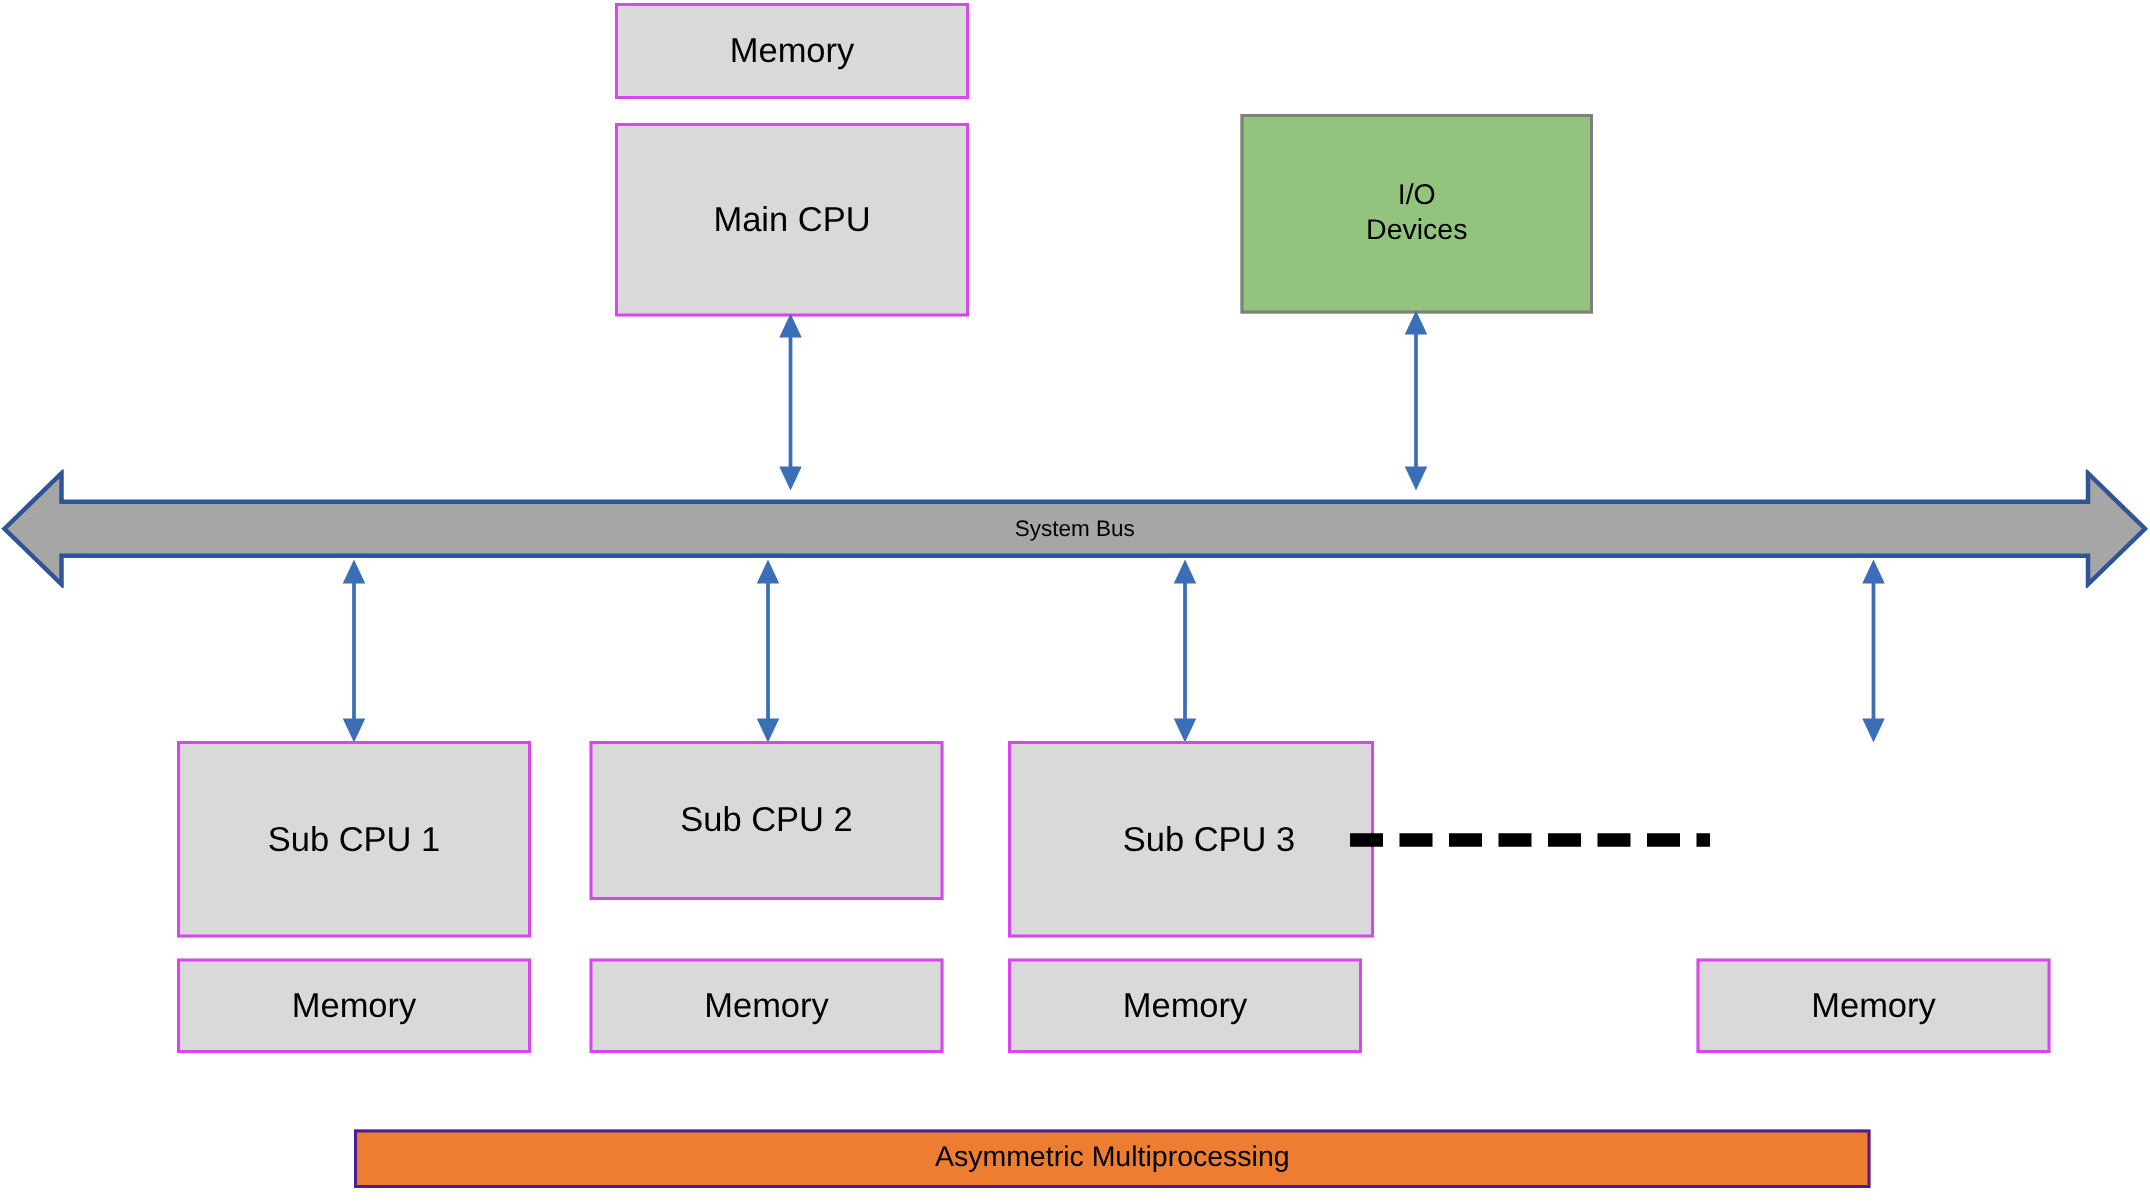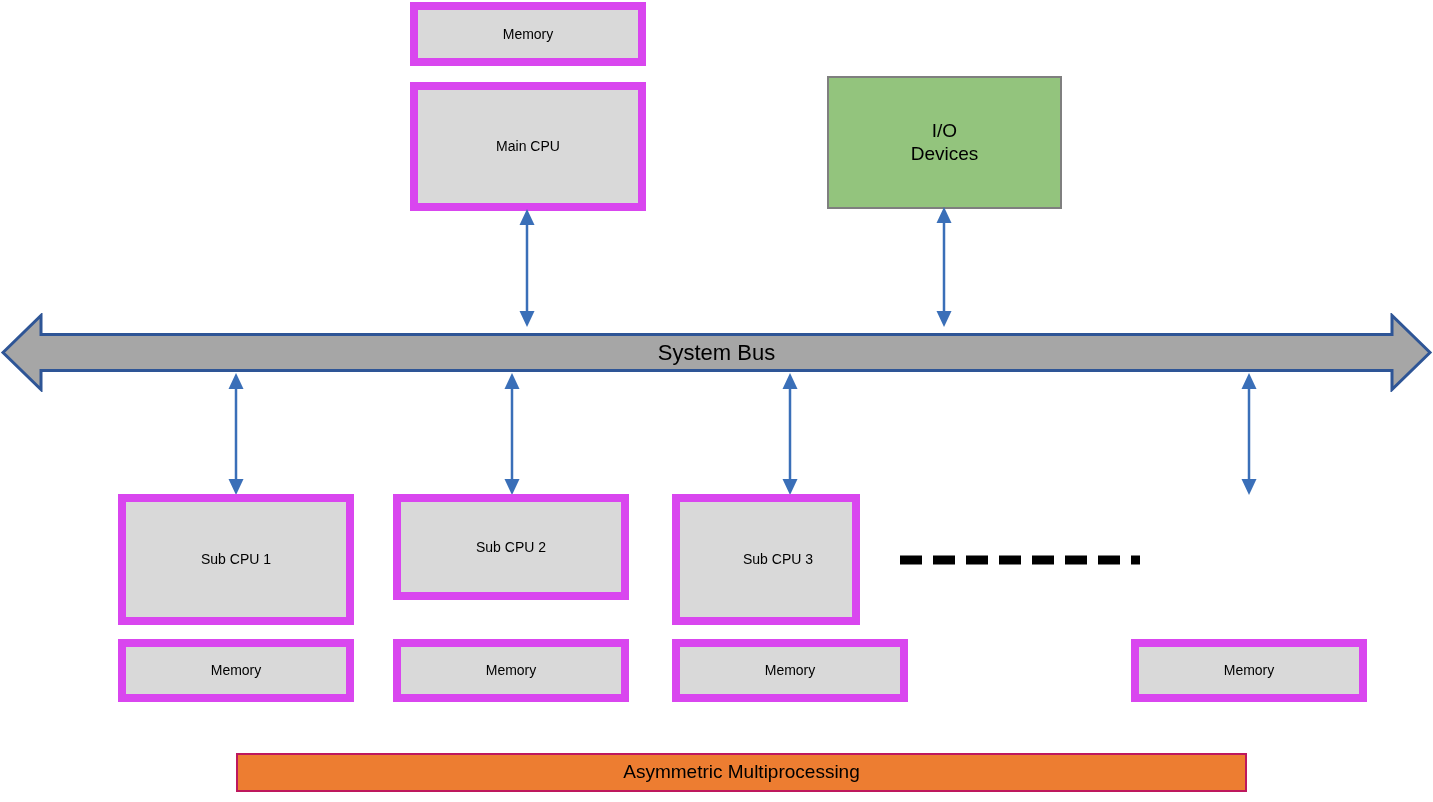--- a/index.html
+++ b/index.html
@@ -23,51 +23,51 @@
     display: flex;
     align-items: center;
     justify-content: center;
     text-align: center;
     color: #000000;
     line-height: 1.18;
     white-space: pre-line;
   }
   .gray-box {
     background: #D9D9D9;
-    border: 8px solid #d946ef;
-    font-size: 14px;
+    border: 2px solid #d946ef;
+    font-size: 23px;
   }
   .green-box {
     background: #93C47D;
     border: 2px solid #7F7F7F;
     font-size: 19px;
   }
   .orange-bar {
     background: #ED7D31;
-    border: 2px solid #be185d;
+    border: 2px solid #4c1d95;
     font-size: 19px;
     color: #000000;
   }
   .bus-wrap {
     position: absolute;
     left: 0px;
     top: 313px;
     width: 1433px;
     height: 79px;
   }
   .bus-label {
     position: absolute;
     left: 0;
     top: 0;
     width: 1433px;
     height: 79px;
     display: flex;
     align-items: center;
     justify-content: center;
-    font-size: 22px;
+    font-size: 15px;
     color: #000000;
     pointer-events: none;
   }
   .conn {
     position: absolute;
   }
   .dashed-link {
     position: absolute;
   }
 </style>
@@ -125,21 +125,21 @@
     <polygon points="22,0 29.5,16 14.5,16" fill="#3A6FB8"></polygon>
     <polygon points="22,122 29.5,106 14.5,106" fill="#3A6FB8"></polygon>
   </svg>
 
   <div class="box gray-box" style="left:118px; top:494px; width:236px; height:131px;text-align:center;">Sub CPU 1</div>
   <div class="box gray-box" style="left:118px; top:639px; width:236px; height:63px;">Memory</div>
 
   <div class="box gray-box" style="left:393px; top:494px; width:236px; height:106px;">Sub CPU 2</div>
   <div class="box gray-box" style="left:393px; top:639px; width:236px; height:63px;">Memory</div>
 
-  <div class="box gray-box" style="left:672px; top:494px; width:188px; height:131px;padding-left:24px;">Sub CPU 3</div>
+  <div class="box gray-box" style="left:672px; top:494px; width:244px; height:131px;padding-left:24px;">Sub CPU 3</div>
   <div class="box gray-box" style="left:672px; top:639px; width:236px; height:63px;">Memory</div>
 
   <svg class="dashed-link" style="left:900px; top:552px; width:240px; height:16px;" viewBox="0 0 240 16">
     <line x1="0" y1="8" x2="240" y2="8" stroke="#000000" stroke-width="9" stroke-dasharray="22 11"></line>
   </svg>
 
   <div class="box gray-box" style="left:1131px; top:639px; width:236px; height:63px;">Memory</div>
 
   <div class="box orange-bar" style="left:236px; top:753px; width:1011px; height:39px;">Asymmetric Multiprocessing</div>
 

